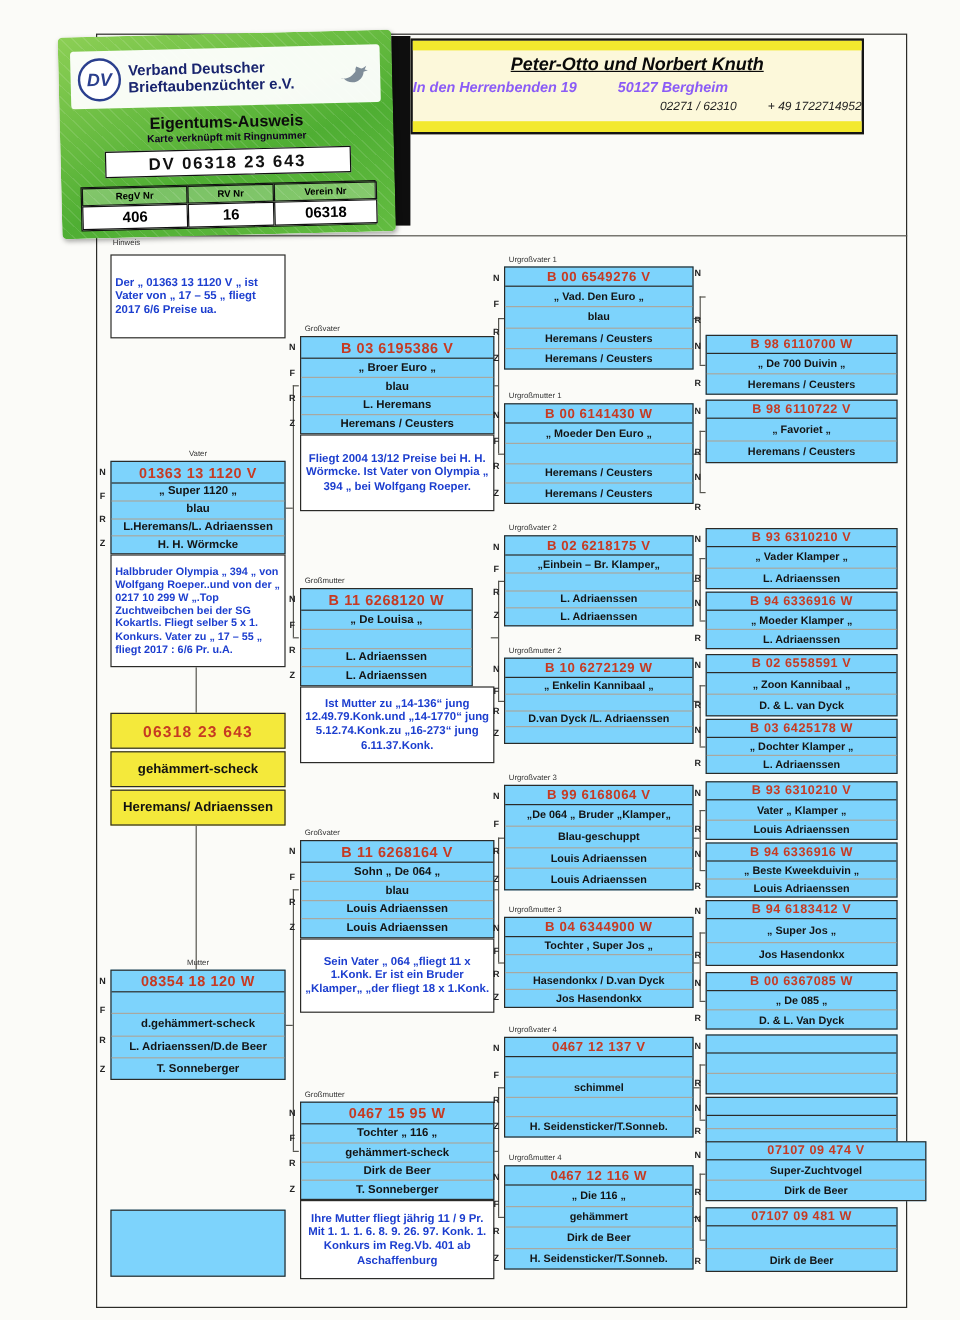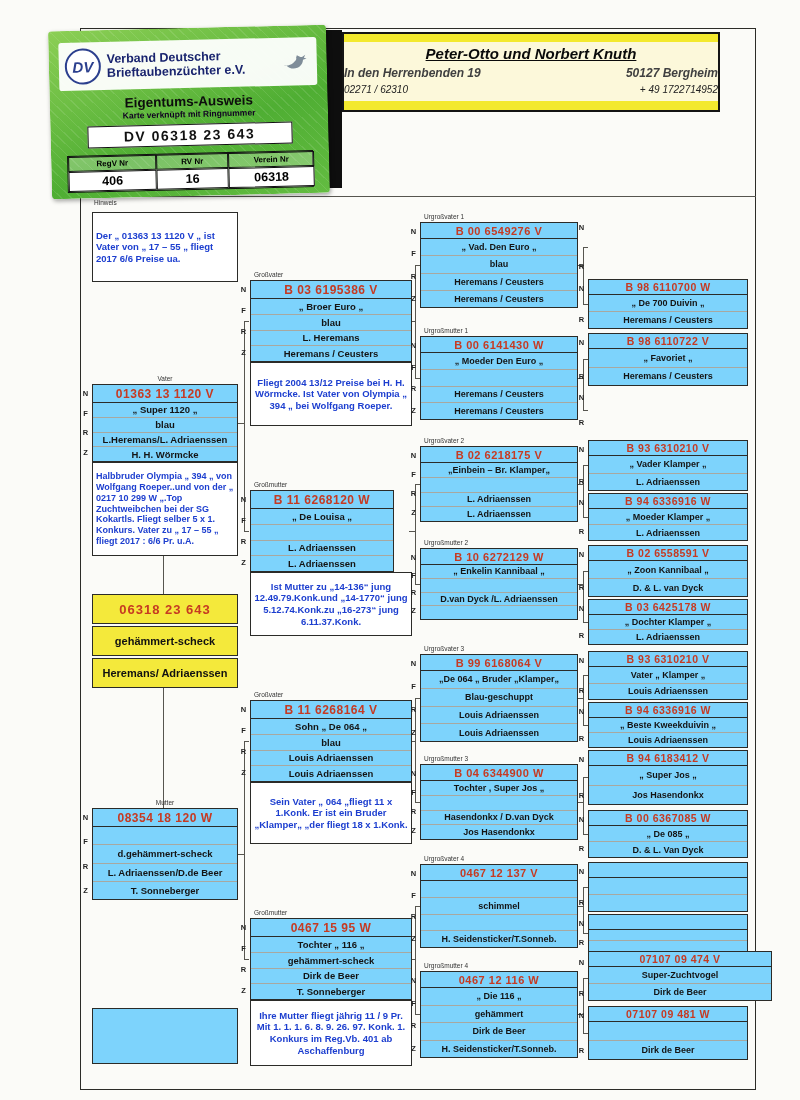--- a/index.html
+++ b/index.html
@@ -35,22 +35,22 @@
   .cardtitle{margin-top:6px;text-align:center;font-weight:bold;font-size:13.5px;color:#0d0d0d}
   .cardsub{text-align:center;font-size:8.5px;font-weight:bold;color:#102}
   .cardring{margin:5px auto 0;width:205px;height:22px;background:#fff;border:1.6px solid #111;display:flex;align-items:center;justify-content:center;font-size:14px;font-weight:bold;letter-spacing:1.5px;color:#111}
   .cardtable{margin:7px auto 0;width:246px;border:1.4px solid #111;display:grid;grid-template-columns:88px 72px 86px}
   .cardtable .th{font-size:8px;font-weight:bold;text-align:center;border:1px solid #111;padding:2px 0;background:rgba(255,255,255,.25)}
   .cardtable .td{font-size:12.5px;font-weight:bold;text-align:center;border:1px solid #111;background:#fff;padding:2px 0}
   
   #ohead{position:absolute;left:342px;top:32px;width:378px;height:80px;border:2px solid #141414;background:#fcf8da;z-index:2}
   .hband{height:8px;background:#f3e92e}
   .hname{text-align:center;font-size:15px;font-weight:bold;font-style:italic;text-decoration:underline;margin-top:3px;color:#0a0a0a}
-  .haddr{display:flex;justify-content:space-between;gap:34px;font-size:12px;font-weight:bold;font-style:italic;margin-top:4px;color:#404040}
-  .hphone{display:flex;justify-content:space-between;gap:26px;font-size:10px;font-style:italic;margin-top:4px;color:#222}
+  .haddr{display:flex;justify-content:flex-start;gap:34px;font-size:12px;font-weight:bold;font-style:italic;margin-top:4px;color:#8b5cf6}
+  .hphone{display:flex;justify-content:flex-end;gap:26px;font-size:10px;font-style:italic;margin-top:4px;color:#222}
   .hbandbot{position:absolute;bottom:0;left:0;right:0;height:9px;background:#f3e92e}
   #scanedge{position:absolute;left:326px;top:30px;width:16px;height:158px;background:#0e0e0e;z-index:1}
 </style>
 </head>
 <body>
 
 <div id="stage">
   <div id="frame"></div>
   <div id="scanedge"></div>
 

